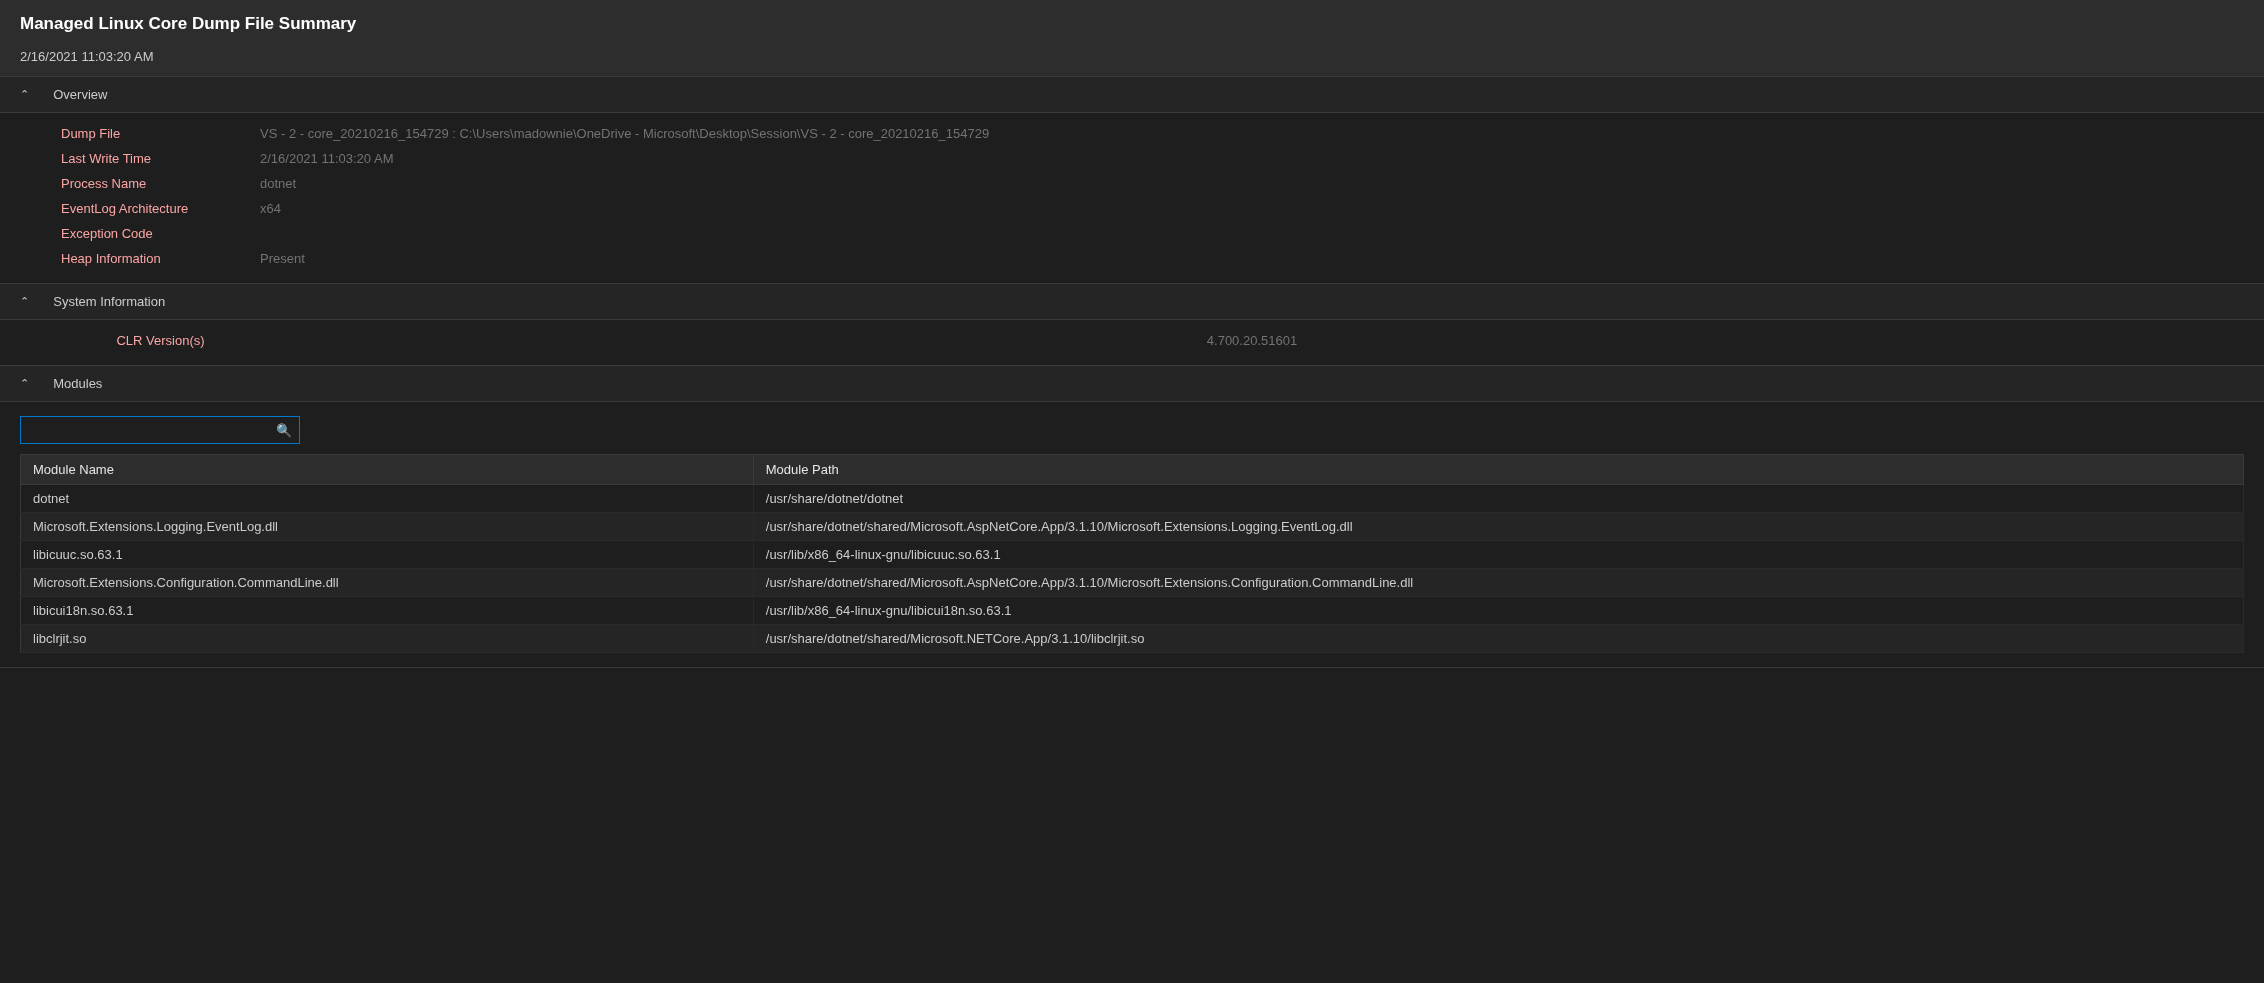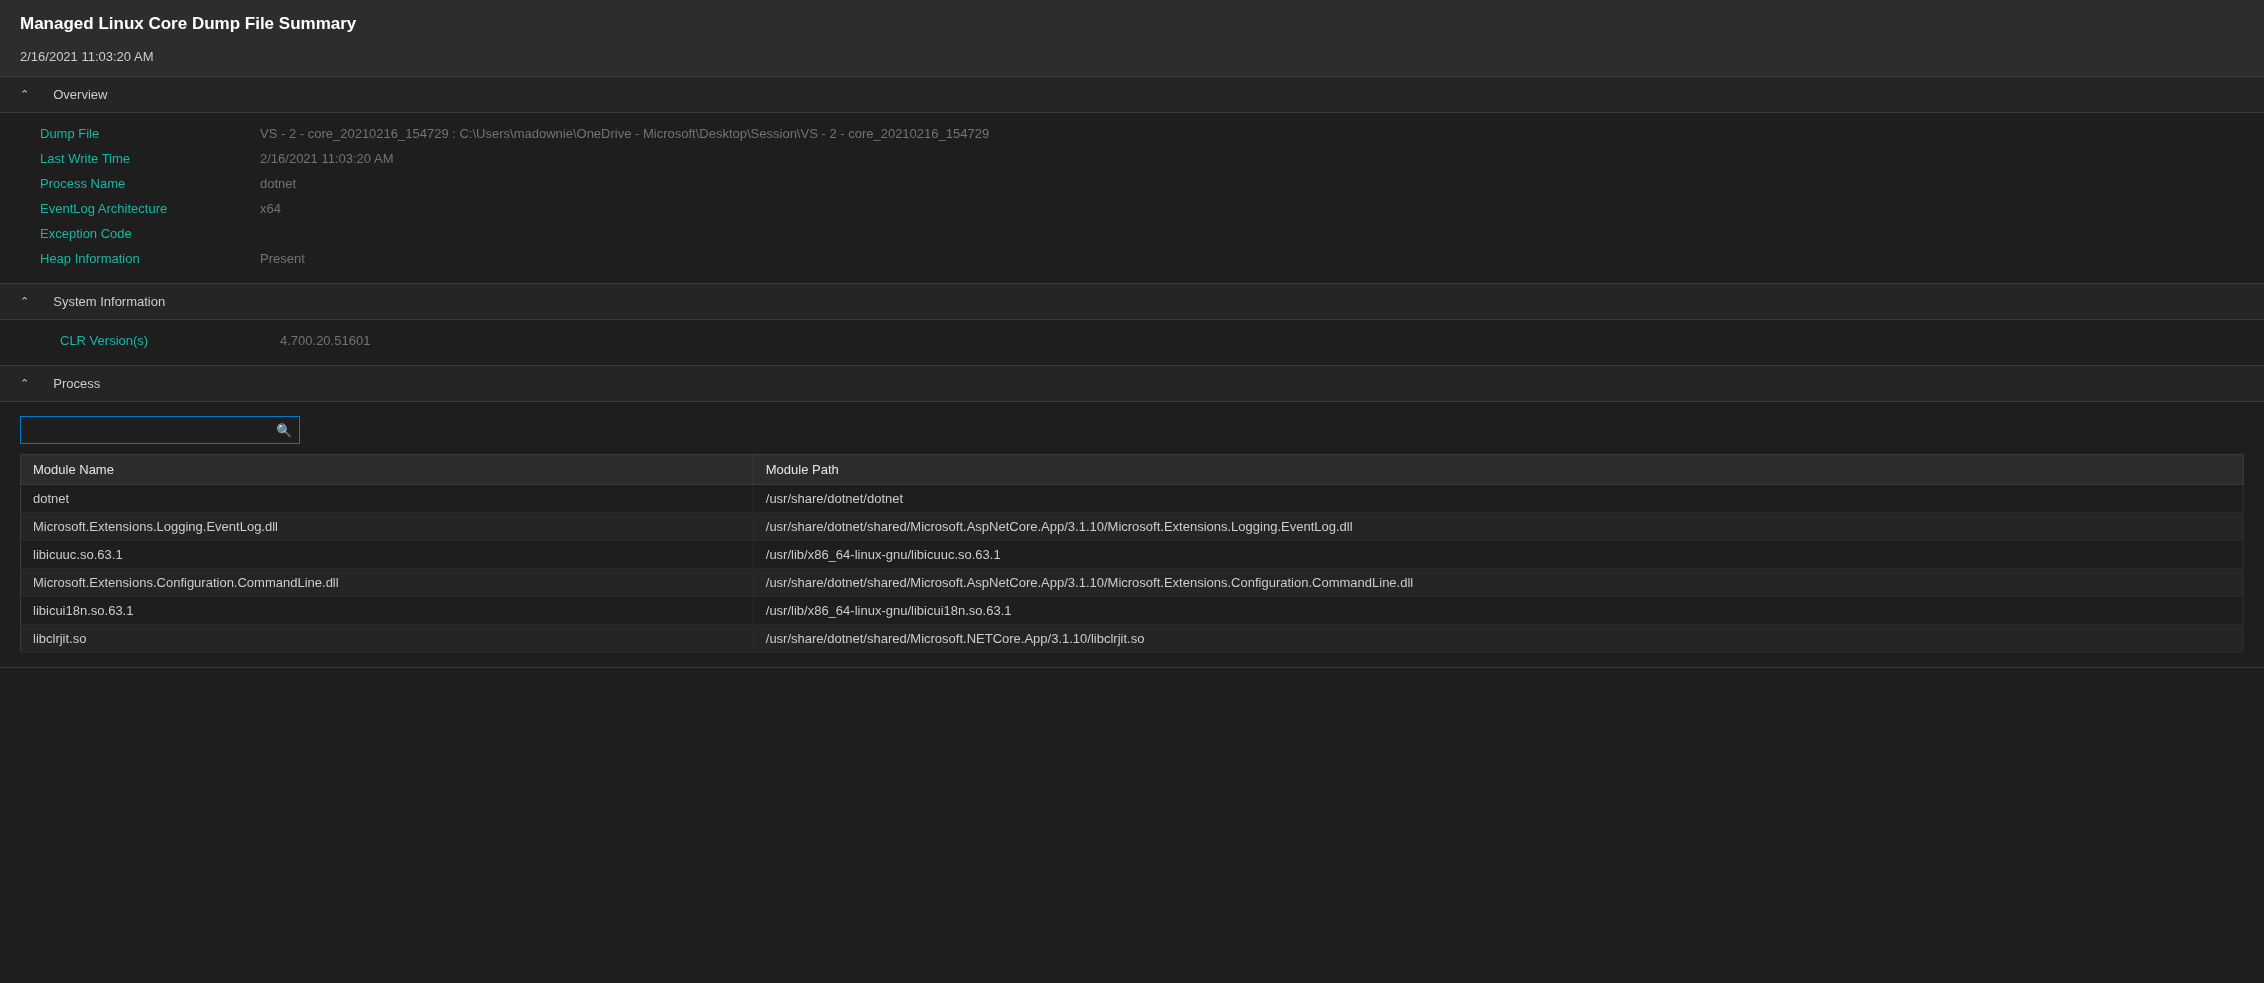--- a/index.html
+++ b/index.html
@@ -56,37 +56,39 @@
 
     
     .info-grid {
       display: grid;
       grid-template-columns: 220px auto;
       padding: 10px 20px 14px 40px;
       row-gap: 4px;
       background-color: #1e1e1e;
     }
     .info-label {
-      color: #14b8a6;
+      color: #fca5a5;
       font-size: 13px;
       padding: 3px 0;
+      margin-left: 21px;
     }
     .info-value {
       color: #737373;
       font-size: 13px;
       padding: 3px 0;
     }
 
     
     .system-info-grid {
       display: grid;
       grid-template-columns: 220px auto;
-      padding: 10px 20px 14px 60px;
+      padding: 10px 20px 14px 40px;
       row-gap: 4px;
       background-color: #1e1e1e;
+      text-align: center;
     }
 
     
     .modules-content {
       background-color: #1e1e1e;
       padding: 14px 20px;
     }
     .search-container {
       margin-bottom: 10px;
     }
@@ -190,21 +192,21 @@
   </div>
   <div class="system-info-grid">
     <span class="info-label">CLR Version(s)</span>
     <span class="info-value">4.700.20.51601</span>
   </div>
 </div>
 
 <div class="section">
   <div class="section-header">
     <span class="chevron">⌃</span>
-    <span class="section-header-label">Process</span>
+    <span class="section-header-label">Modules</span>
   </div>
   <div class="modules-content">
     <div class="search-container">
       <div class="search-box">
         <input class="search-input" type="text" value="" style="">
         <span class="search-icon">🔍</span>
       </div>
     </div>
     <table class="modules-table">
       <thead>

